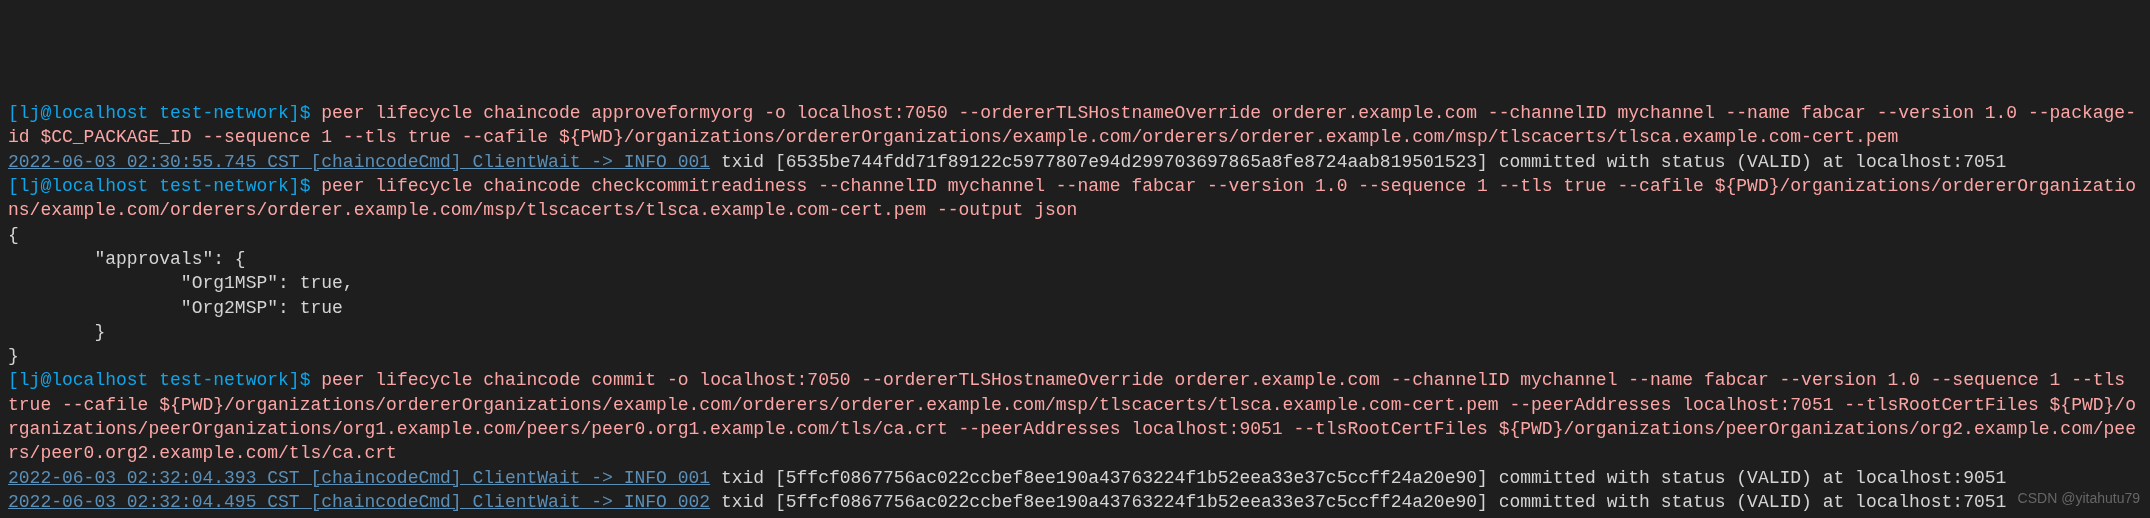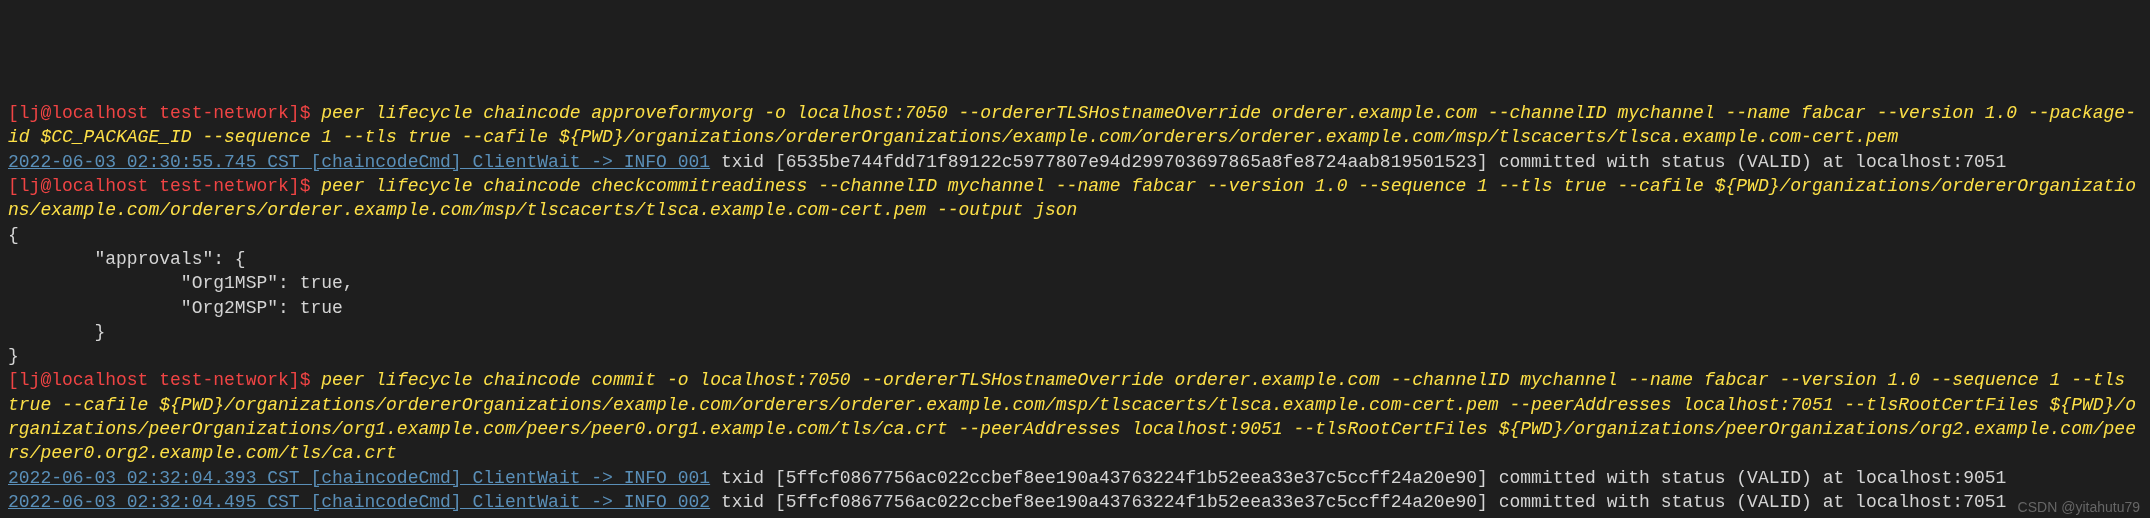--- a/index.html
+++ b/index.html
@@ -10,28 +10,28 @@
       font-size: 18px;
       line-height: 1.35;
       padding: 4px 8px;
       white-space: pre-wrap;
       word-break: break-all;
       position: relative;
       width: 2150px;
       height: 518px;
       overflow: hidden;
     }
-    .prompt { color: #ef4444; }
-    .cmd { color: #fde047; font-style: italic; }
+    .prompt { color: #0ea5e9; }
+    .cmd { color: #fca5a5; }
     .log-ts { color: #5a8fb8; text-decoration: underline; }
     .log-body { color: #d4d4d4; }
     .output { color: #d4d4d4; }
     .watermark {
       position: absolute;
-      bottom: 1px;
+      bottom: 10px;
       right: 10px;
       color: #666;
       font-size: 14px;
       font-family: sans-serif;
     }
     .line { display: block; }
   </style>
 </head>
 <body>
 

